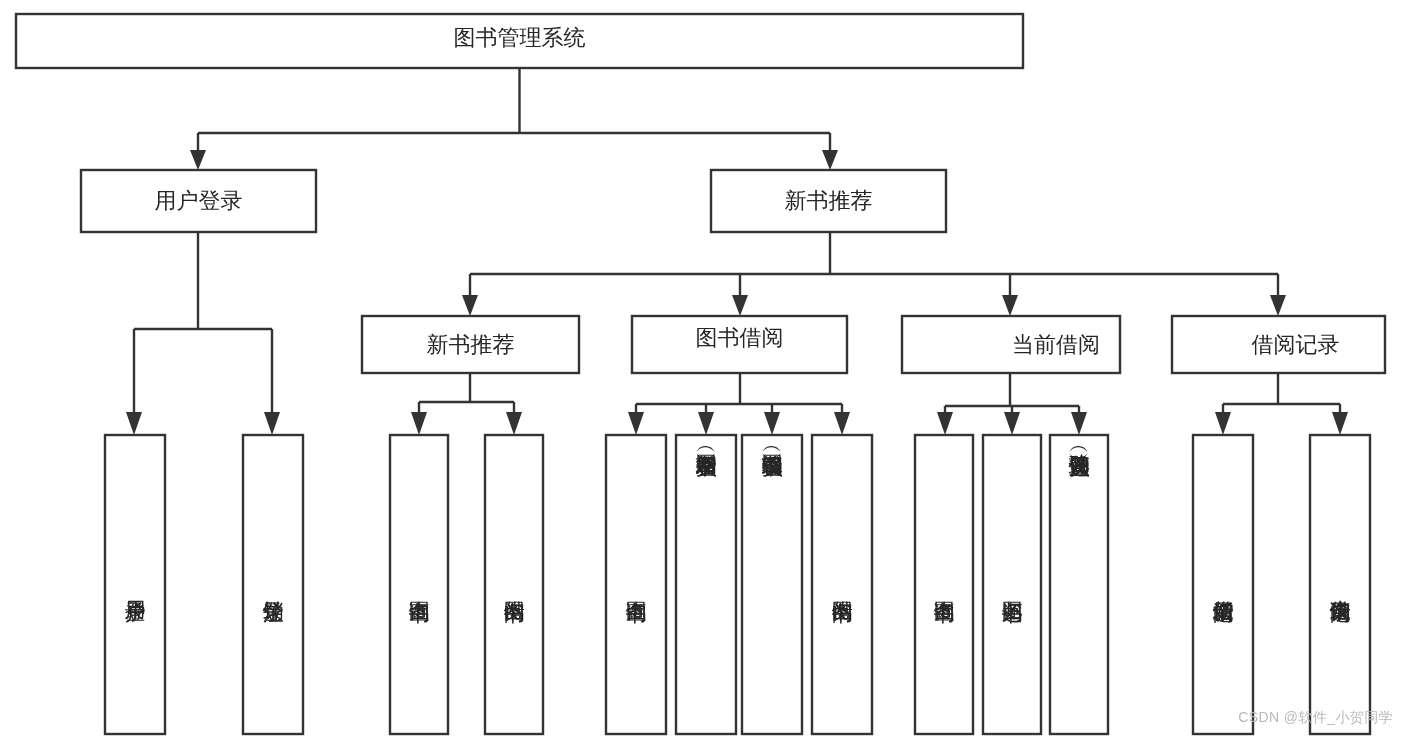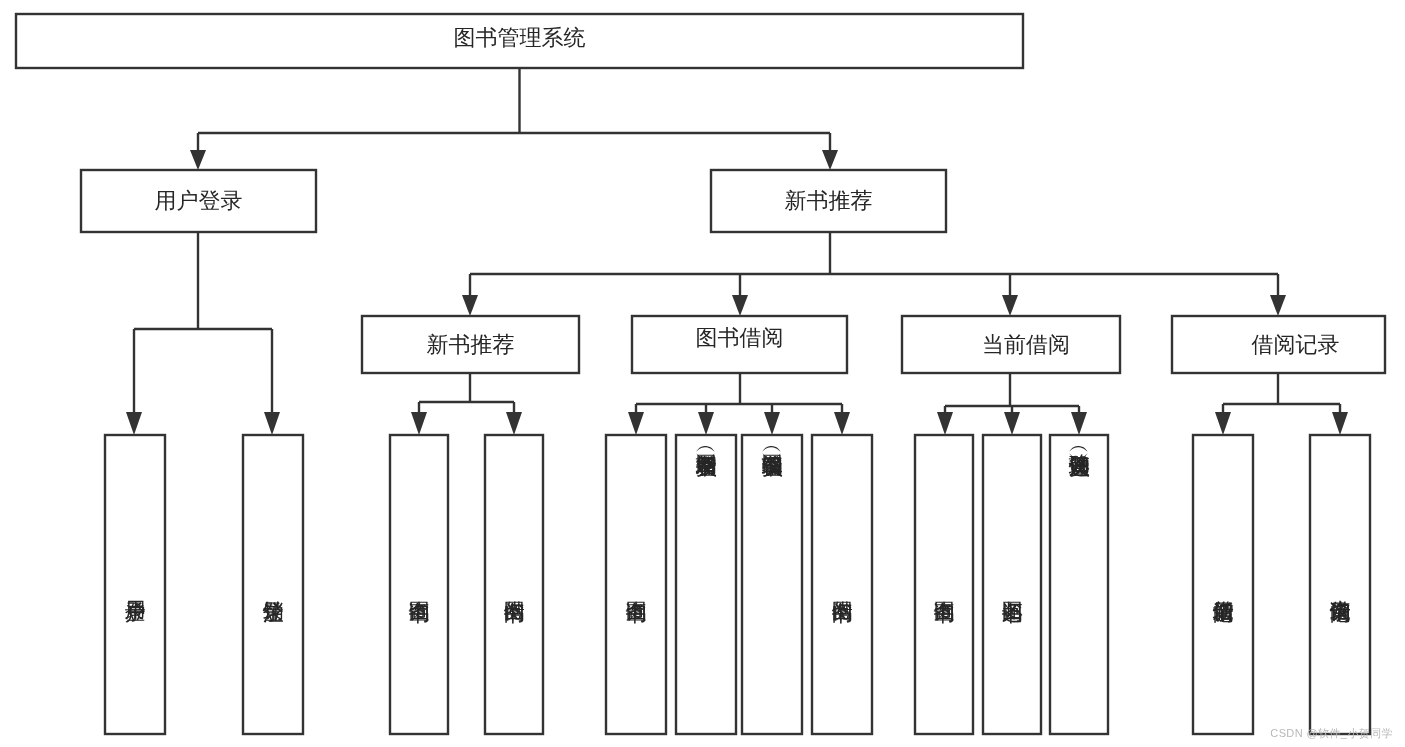--- a/index.html
+++ b/index.html
@@ -68,23 +68,23 @@
   }
   .hlabel-text {
     font-family: "Liberation Sans", "DejaVu Sans", sans-serif;
     font-size: 22px;
     color: #262626;
     white-space: nowrap;
   }
   #watermark {
     position: absolute;
     right: 12px;
-    bottom: 6px;
-    font-family: "Liberation Sans", "DejaVu Sans", sans-serif;
-    font-size: 11px;
+    bottom: 20px;
+    font-family: "Liberation Sans", "DejaVu Sans", sans-serif;
+    font-size: 14px;
     color: #b9b9b9;
     letter-spacing: 0.4px;
     white-space: nowrap;
     pointer-events: none;
   }
 </style>
 </head>
 <body>
 
 <div id="diagram-root">
@@ -206,21 +206,21 @@
   <div class="hlabel-wrap" style="left:711px; top:170px; width:235px; height:62px;">
     <span class="hlabel-text">新书推荐</span>
   </div>
 
   <div class="hlabel-wrap" style="left:362px; top:316px; width:217px; height:57px;">
     <span class="hlabel-text">新书推荐</span>
   </div>
   <div class="hlabel-wrap" style="left:632px; top:316px; width:215px; height:43px;">
     <span class="hlabel-text">图书借阅</span>
   </div>
-  <div class="hlabel-wrap" style="left:902px; top:316px; width:248px; height:57px;">
+  <div class="hlabel-wrap" style="left:902px; top:316px; width:248px; height:57px;padding-left:30px;">
     <span class="hlabel-text">当前借阅</span>
   </div>
   <div class="hlabel-wrap" style="left:1172px; top:316px; width:247px; height:57px;">
     <span class="hlabel-text">借阅记录</span>
   </div>
 
   <div class="vlabel-wrap" style="left:105px; top:435px; width:60px; height:299px;">
     <span class="vlabel-text">用户登录</span>
   </div>
   <div class="vlabel-wrap" style="left:243px; top:435px; width:60px; height:299px;">

